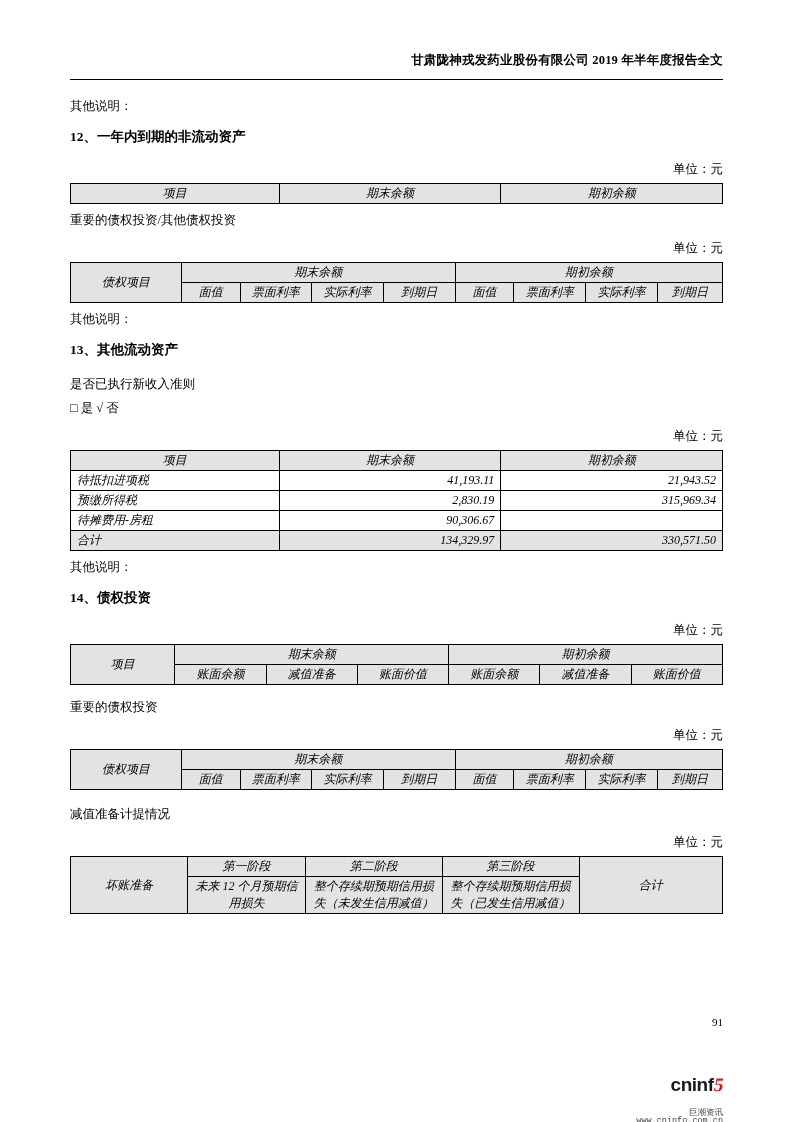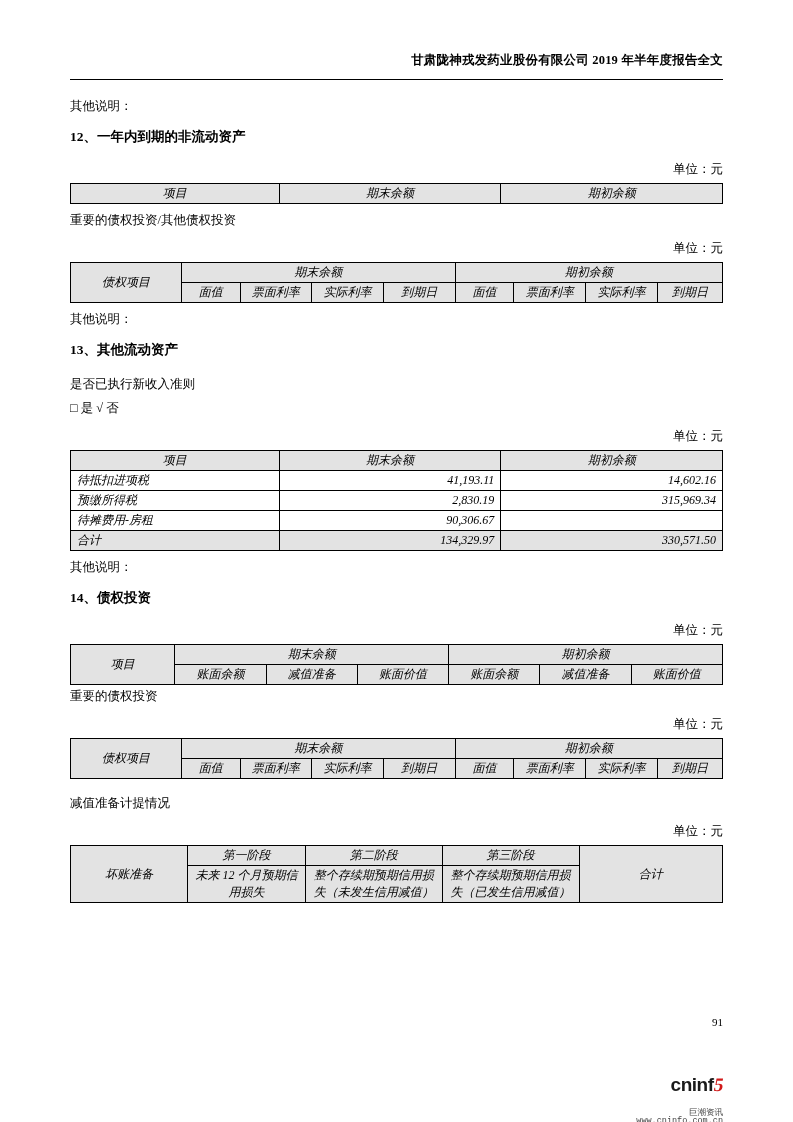--- a/index.html
+++ b/index.html
@@ -207,21 +207,21 @@
         </colgroup>
       <tbody>
         <tr>
           <td class="hdr">项目</td>
           <td class="hdr">期末余额</td>
           <td class="hdr">期初余额</td>
         </tr>
         <tr>
           <td class="lft">待抵扣进项税</td>
           <td class="num">41,193.11</td>
-          <td class="num">14,602.16</td>
+          <td class="num">21,943.52</td>
         </tr>
         <tr>
           <td class="lft">预缴所得税</td>
           <td class="num">2,830.19</td>
           <td class="num">315,969.34</td>
         </tr>
         <tr>
           <td class="lft">待摊费用-房租</td>
           <td class="num">90,306.67</td>
           <td class="num"></td>
@@ -260,21 +260,21 @@
           <td class="hdr">账面余额</td>
           <td class="hdr">减值准备</td>
           <td class="hdr">账面价值</td>
           <td class="hdr">账面余额</td>
           <td class="hdr">减值准备</td>
           <td class="hdr">账面价值</td>
         </tr>
       </tbody>
     </table>
 
-    <p class="para" style="margin-top:1px">重要的债权投资</p>
+    <p class="para" style="margin-top:12px">重要的债权投资</p>
 
     <div class="unit-line">单位：元</div>
 
     <table class="doc">
       <colgroup>
         <col style="width:17%">
         <col style="width:9%">
           <col style="width:11%">
           <col style="width:11%">
           <col style="width:11%">

